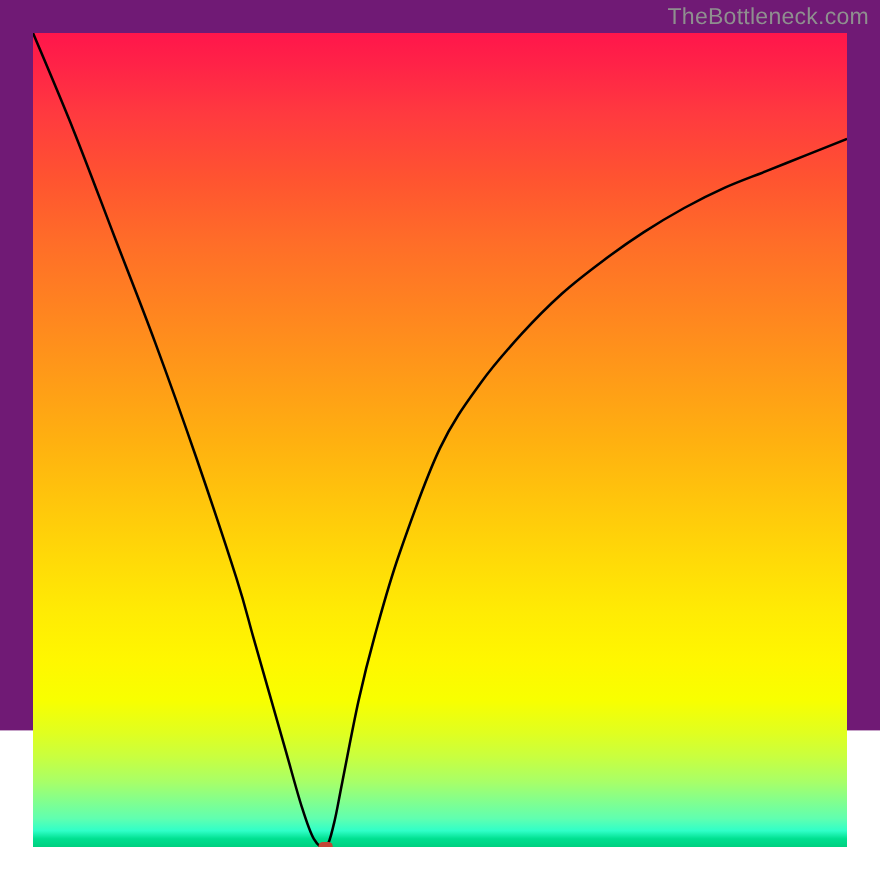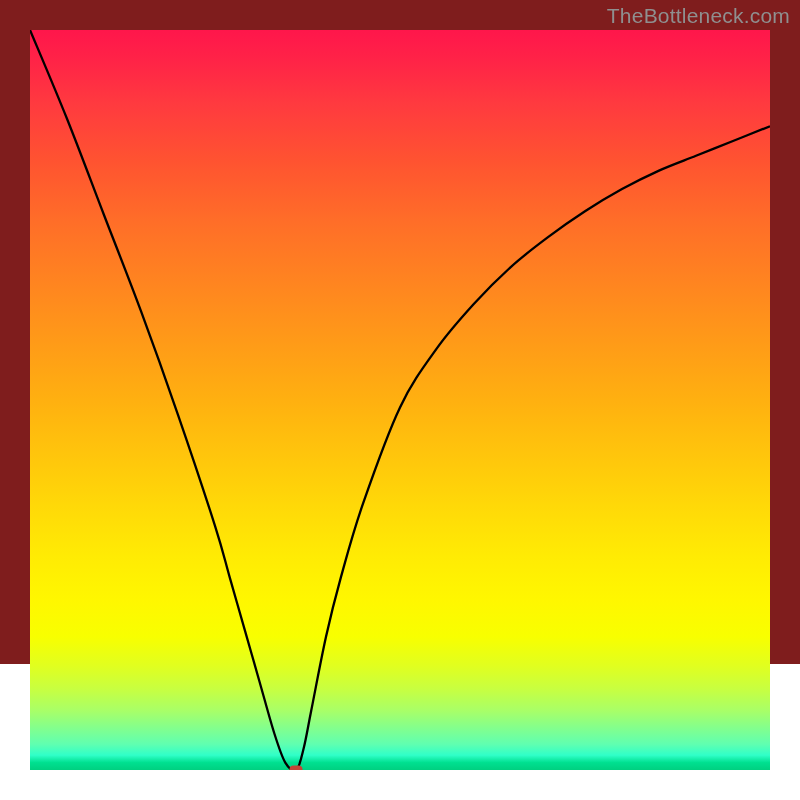--- a/index.html
+++ b/index.html
@@ -1,20 +1,20 @@
 <!DOCTYPE html>
 <html><head>
 <meta charset="utf-8">
 <style>
   * { margin: 0; padding: 0; box-sizing: border-box; }
   html, body { width: 800px; height: 800px; overflow: hidden; }
   .frame {
     width: 800px;
     height: 664px;
-    background: #7f1d1d;
+    background: #701a75;
     position: relative;
     text-decoration: underline;
   }
   .plot-area {
     position: absolute;
     left: 30px;
     top: 30px;
     width: 740px;
     height: 740px;
     background: linear-gradient(to bottom,

